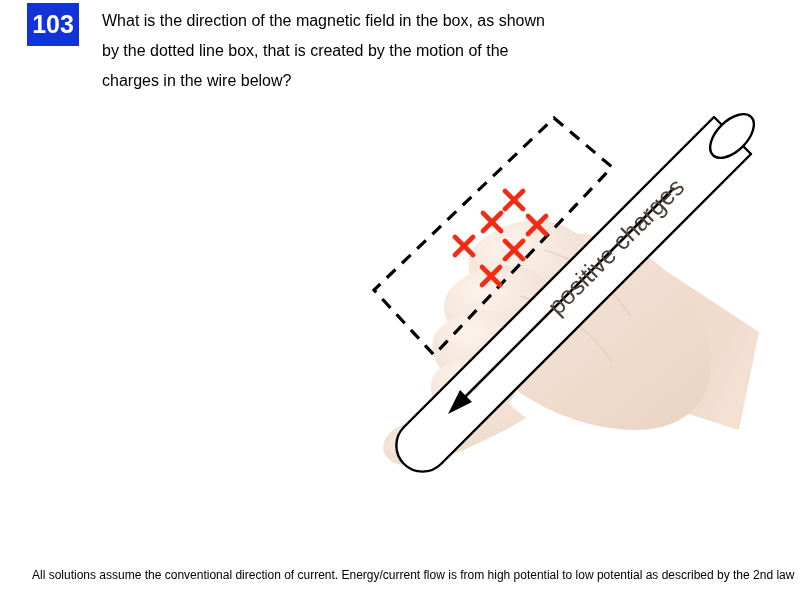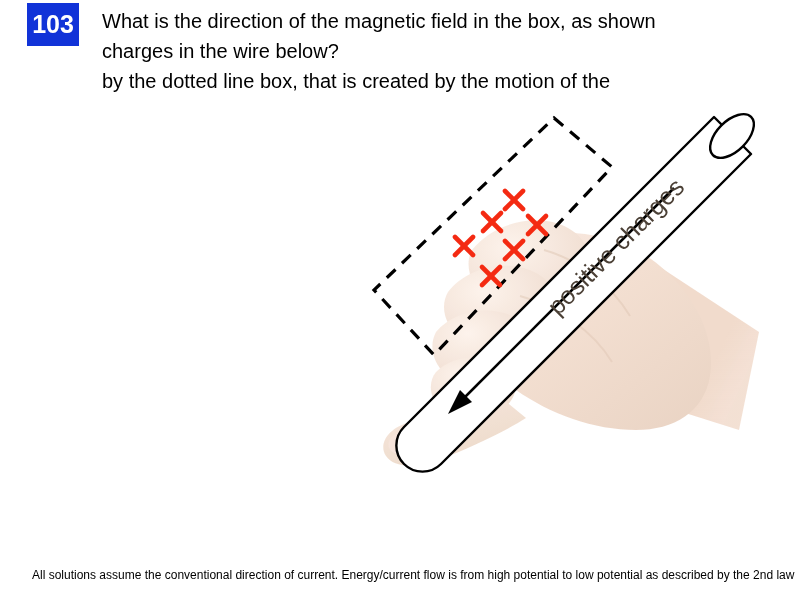--- a/index.html
+++ b/index.html
@@ -44,21 +44,21 @@
     line-height: 1;
     font-family: "Liberation Sans", sans-serif;
   }
 
   #question-text {
     position: absolute;
     left: 78px;
     top: 6px;
     width: 660px;
     color: #000000;
-    font-size: 20px;
+    font-size: 16px;
     line-height: 30px;
     font-family: "Liberation Sans", sans-serif;
   }
   #question-text .qline {
     display: block;
     white-space: nowrap;
   }
 
   
   #footer-note {
@@ -107,22 +107,22 @@
 <body>
 
 <div id="slide">
 
   <div id="question-number-badge">
     <span class="num">103</span>
   </div>
 
   <div id="question-text">
     <span class="qline">What is the direction of the magnetic field in the box, as shown</span>
+    <span class="qline">by the dotted line box, that is created by the motion of the</span>
     <span class="qline">charges in the wire below?</span>
-    <span class="qline">by the dotted line box, that is created by the motion of the</span>
   </div>
 
   <div id="diagram">
 
     <svg viewBox="0 0 460 420" xmlns="http://www.w3.org/2000/svg">
 
       <defs>
 
         <linearGradient id="skinGrad" x1="0" y1="0" x2="1" y2="1">
           <stop offset="0%" stop-color="#fbeee6"></stop>

